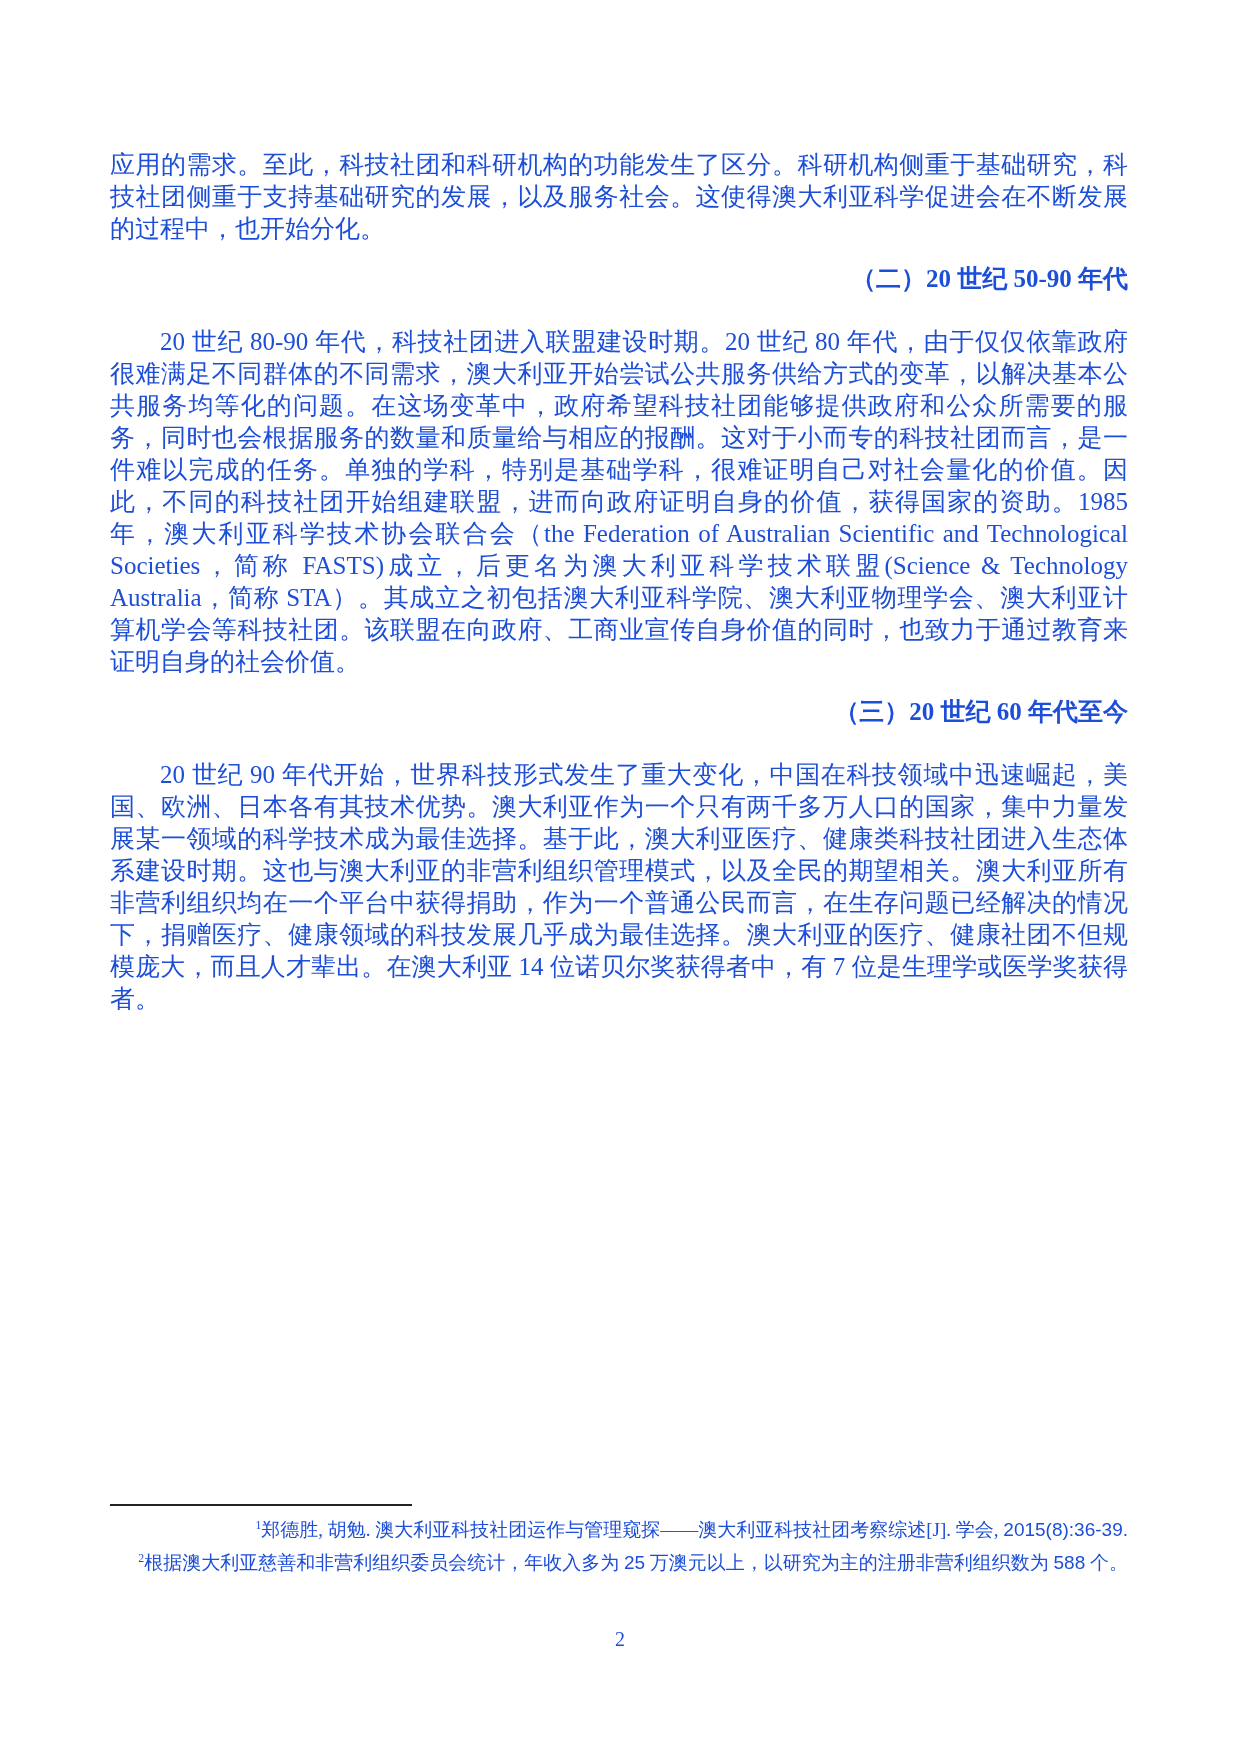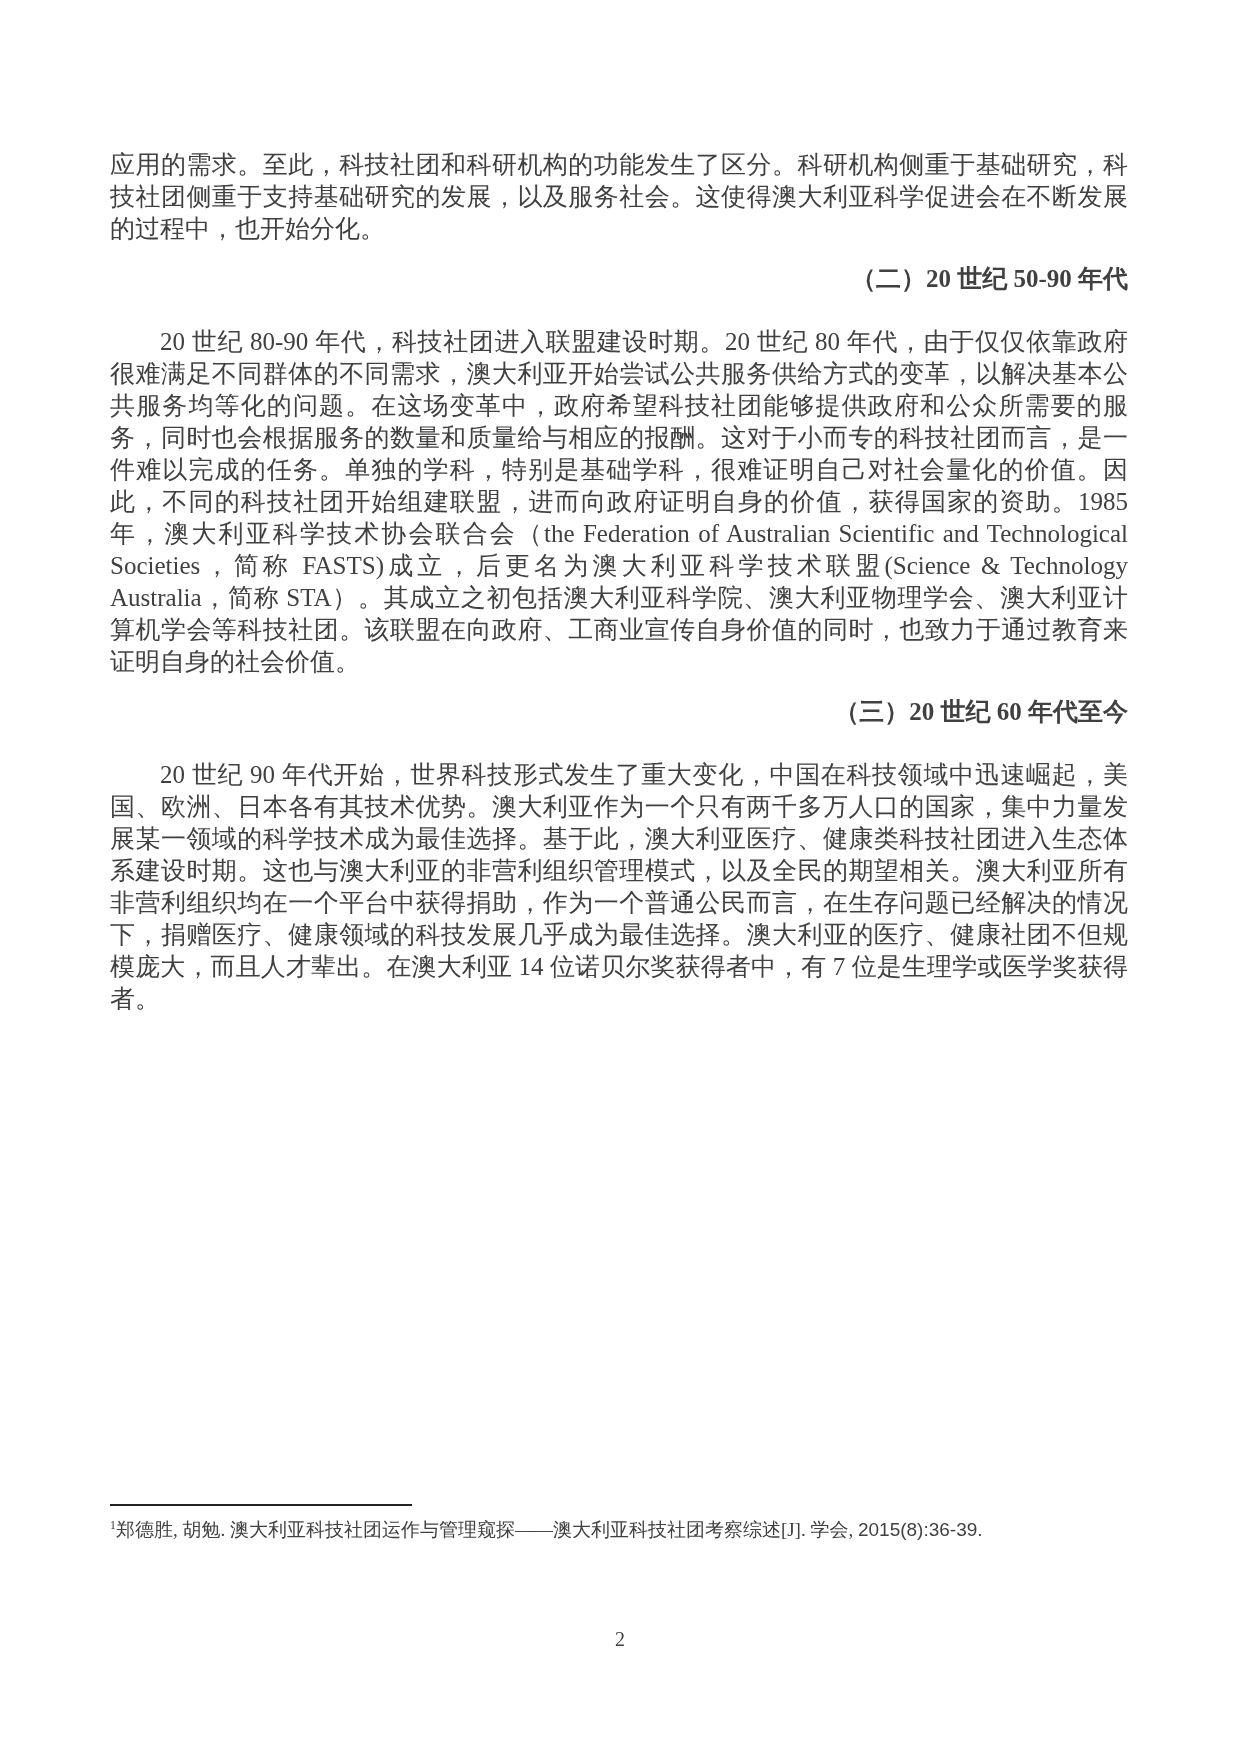--- a/index.html
+++ b/index.html
@@ -1,21 +1,21 @@
 <!DOCTYPE html>
 <html><head>
 <meta charset="utf-8">
 <style>
   html,body { margin:0; padding:0; background:#e8e8e8; }
   .page {
     position:relative;
     width:1240px; height:1753px;
     margin:0 auto;
     background:#ffffff;
-    color:#404040;
+    color:#1d4ed8;
     font-family:"Liberation Serif","DejaVu Serif",serif;
     overflow:hidden;
   }
   .content {
     position:absolute;
     left:110px; top:149px;
     width:1018px;
     font-size:25px;
     line-height:32px;
     text-align:justify;
@@ -37,21 +37,21 @@
     vertical-align:super;
     line-height:0;
   }
   .sans { font-family:"Liberation Sans","DejaVu Sans",sans-serif; }
   .footnotes {
     position:absolute;
     left:110px; top:1504px;
     width:1018px;
     font-size:19px;
     line-height:33px;
-    text-align:left;
+    text-align:right;
   }
   .fn-rule {
     width:302px;
     border-top:2px solid #222;
     margin:0 0 7px 0;
   }
   .footnote { margin:0; }
   .page-number {
     position:absolute;
     left:0; top:1626px;
@@ -77,17 +77,18 @@
     <h2 class="sec-heading"><span>（三）20 世纪 60 年代至今</span></h2>
 
     <p class="para"><span>20 世纪 90 年代开始，世界科技形式发生了重大变化，中国在科技领域中迅速崛起，美国、欧洲、日本各有其技术优势。澳大利亚作为一个只有两千多万人口的国家，集中力量发展某一领域的科学技术成为最佳选择。基于此，澳大利亚医疗、健康类科技社团进入生态体系建设时期。这也与澳大利亚的非营利组织管理模式，以及全民的期望相关。澳大利亚所有非营利组织均在一个平台中获得捐助，作为一个普通公民而言，在生存问题已经解决的情况下，捐赠医疗、健康领域的科技发展几乎成为最佳选择。澳大利亚的医疗、健康社团不但规模庞大，而且人才辈出。在澳大利亚 14 位诺贝尔奖获得者中，有 7 位是生理学或医学奖获得者。</span></p>
 
 
   </div>
 
   <div class="footnotes">
     <div class="fn-rule"></div>
     <p class="footnote"><sup>1</sup><span>郑德胜, 胡勉. 澳大利亚科技社团运作与管理窥探——澳大利亚科技社团考察综述[J]. 学会, </span><span class="sans">2015(8):36-39.</span></p>
+    <p class="footnote"><sup>2</sup><span>根据澳大利亚慈善和非营利组织委员会统计，年收入多为 </span><span class="sans">25</span><span> 万澳元以上，以研究为主的注册非营利组织数为 </span><span class="sans">588</span><span> 个。</span></p>
   </div>
 
   <div class="page-number">2</div>
 
 </div>
 
 </body></html>

